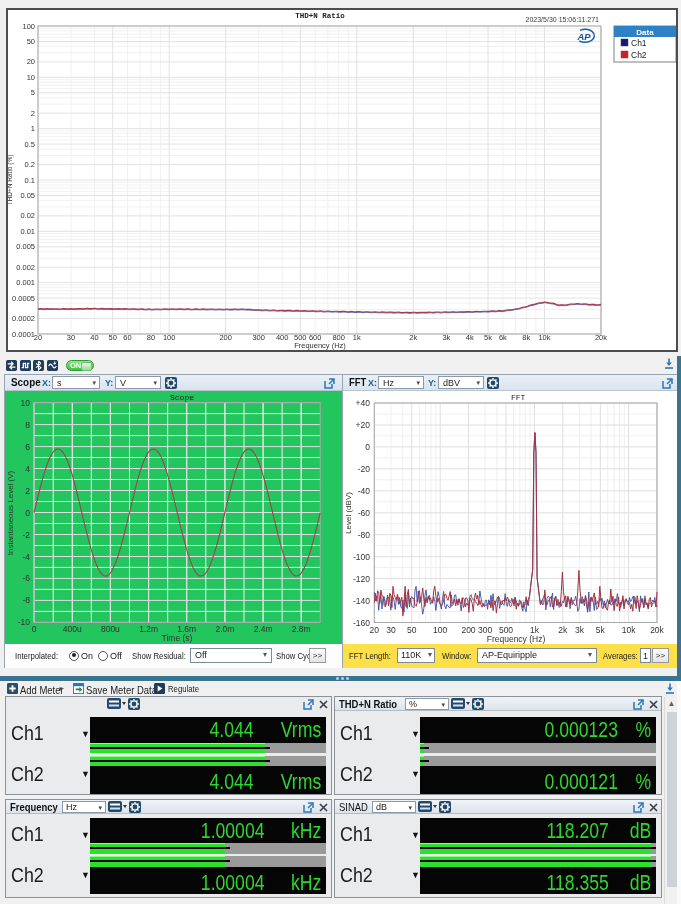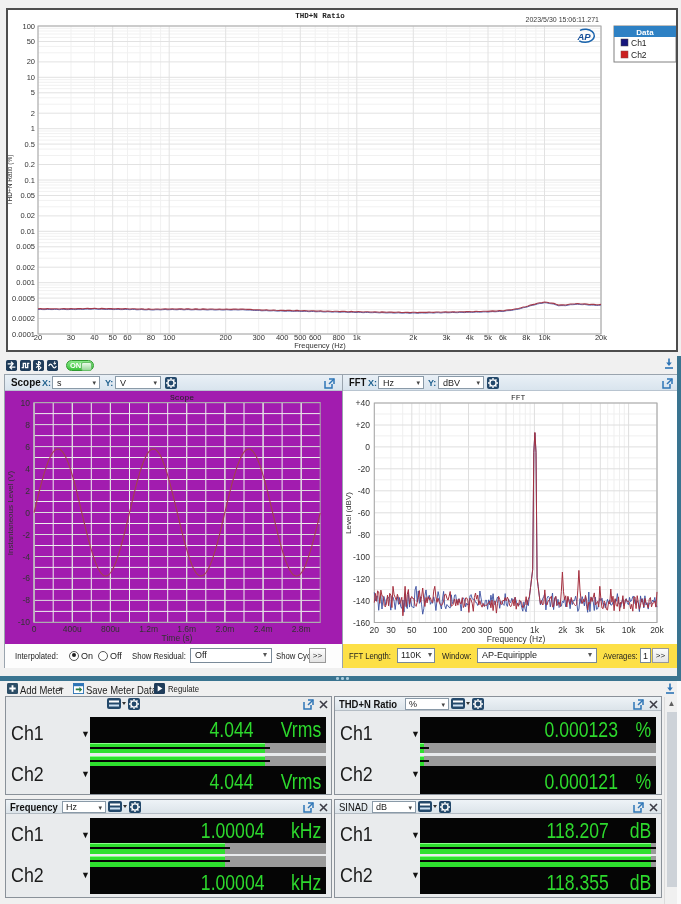--- a/index.html
+++ b/index.html
@@ -176,21 +176,21 @@
   </svg>
 <div class="abs" style="left:66px;top:359.5px;width:28px;height:11px;border-radius:5.5px;background:linear-gradient(#8ae98a,#3cc43c);border:1px solid #2f9a2f">
     <span style="position:absolute;left:3px;top:0.2px;font-size:7.5px;font-weight:bold;color:#fff">ON</span>
     <span style="position:absolute;right:1px;top:1px;width:9px;height:7px;border-radius:2px;background:linear-gradient(#eafaea,#9ad89a);border:0.5px solid #6abf6a"></span>
   </div>
 <svg width="10" height="11" viewBox="0 0 10 11" style="position:absolute;left:664px;top:358px">
     <line x1="1" y1="10" x2="9" y2="10" stroke="#2e75b6" stroke-width="1.6"></line>
     <line x1="5" y1="0.5" x2="5" y2="6" stroke="#2e75b6" stroke-width="1.6"></line>
     <path d="M2.2,4.5 L5,8 L7.8,4.5 z" fill="#2e75b6"></path>
   </svg>
-<div class="abs" style="left:4px;top:374px;width:386px;height:294px;background:#a21caf;border:1px solid #9aa4ae">
+<div class="abs" style="left:4px;top:374px;width:386px;height:294px;background:#22c55e;border:1px solid #9aa4ae">
     <div class="abs hdrbar" style="left:0;top:0;right:0;height:16px">
       <span class="abs" style="left:6px;top:1px;font-size:11.5px;font-weight:bold;color:#111"><span class="cl">Scope</span></span>
       <span class="abs" style="left:37px;top:3px;font-size:9px;color:#20618f;font-weight:bold">X:</span>
       <div style="position:absolute;left:47px;top:1px;width:48px;height:13px;background:#fff;border:1px solid #8a9aa8;font-size:9px;color:#222;line-height:12px;padding-left:4px;box-sizing:border-box">s<span style="position:absolute;right:3px;top:0;color:#444;font-size:7px">▾</span></div>
       <span class="abs" style="left:100px;top:3px;font-size:9px;color:#20618f;font-weight:bold">Y:</span>
       <div style="position:absolute;left:110px;top:1px;width:46px;height:13px;background:#fff;border:1px solid #8a9aa8;font-size:9px;color:#222;line-height:12px;padding-left:4px;box-sizing:border-box">V<span style="position:absolute;right:3px;top:0;color:#444;font-size:7px">▾</span></div>
       <svg width="12" height="12" viewBox="0 0 12 12" style="position:absolute;left:160px;top:2px">
         <rect x="0" y="0" width="12" height="12" rx="2" fill="#24496b"></rect>
         <circle cx="6" cy="6" r="3.1" fill="none" stroke="#fff" stroke-width="1.4"></circle>
         <g stroke="#fff" stroke-width="1.4">

